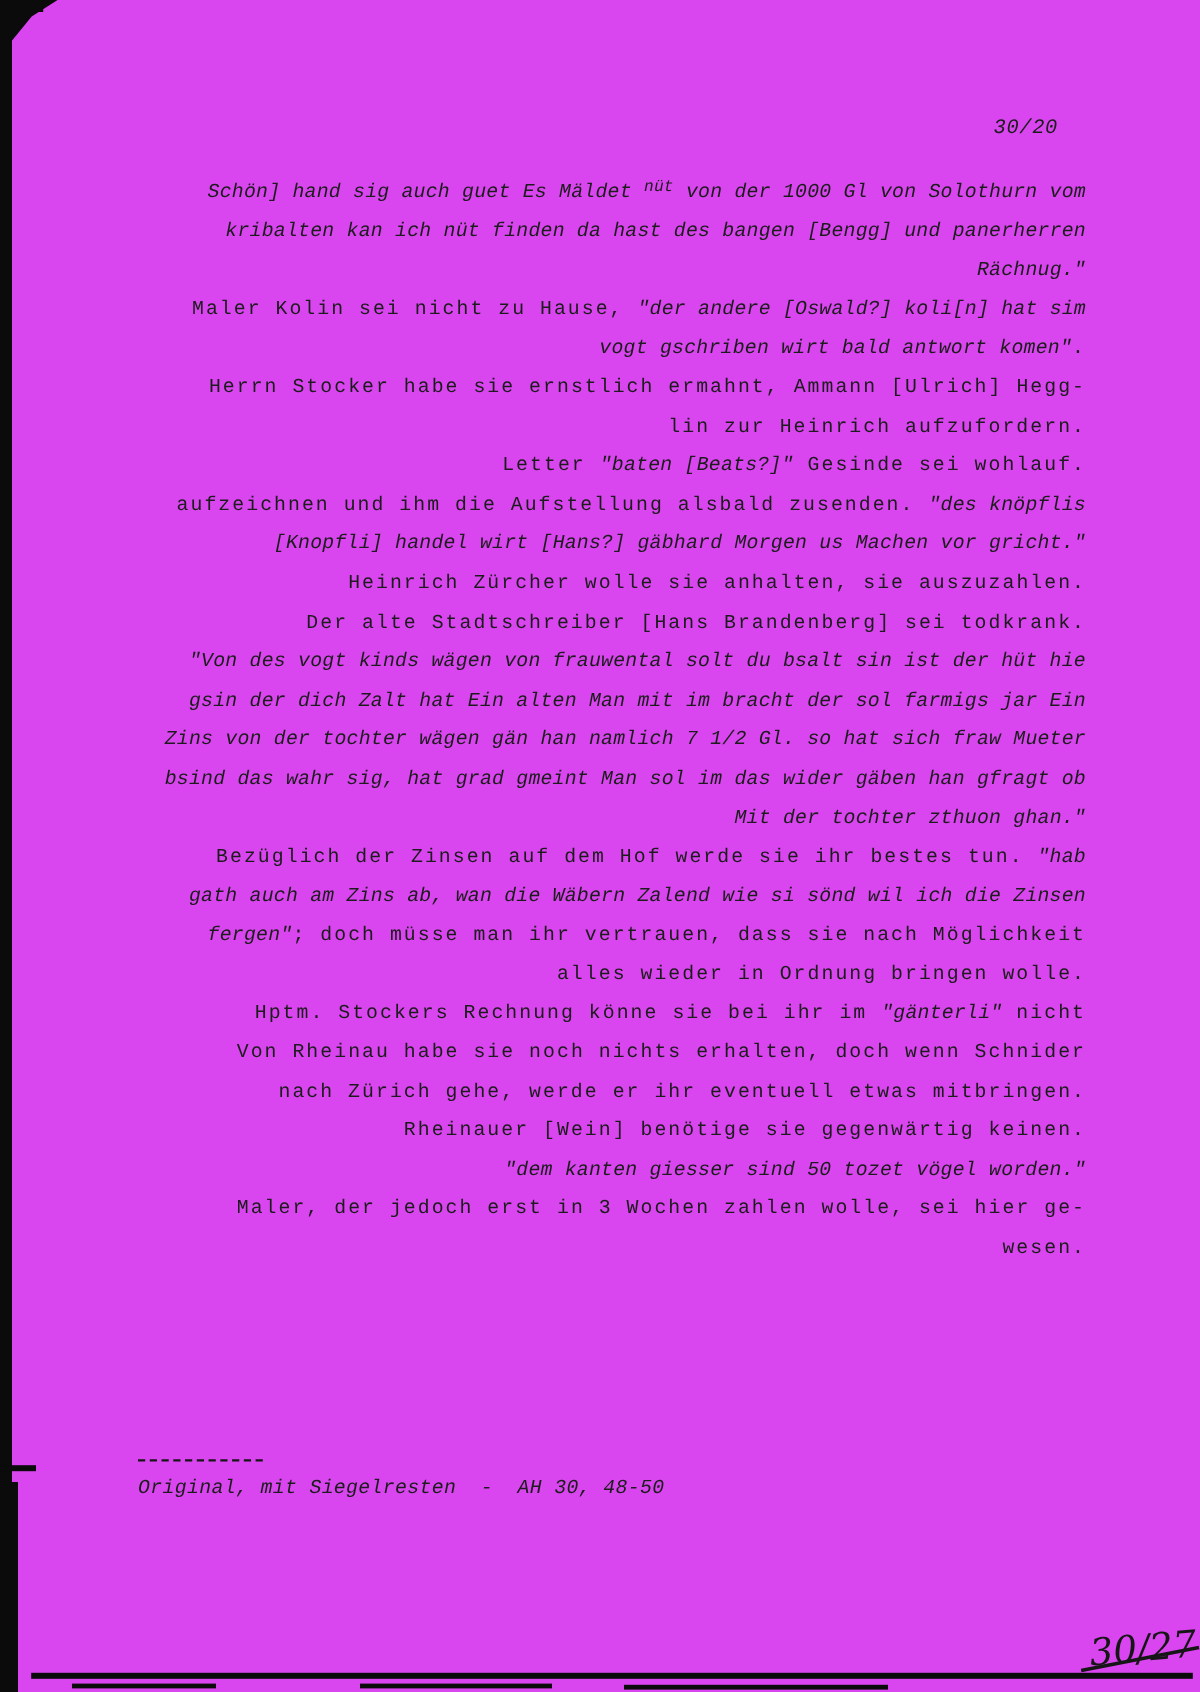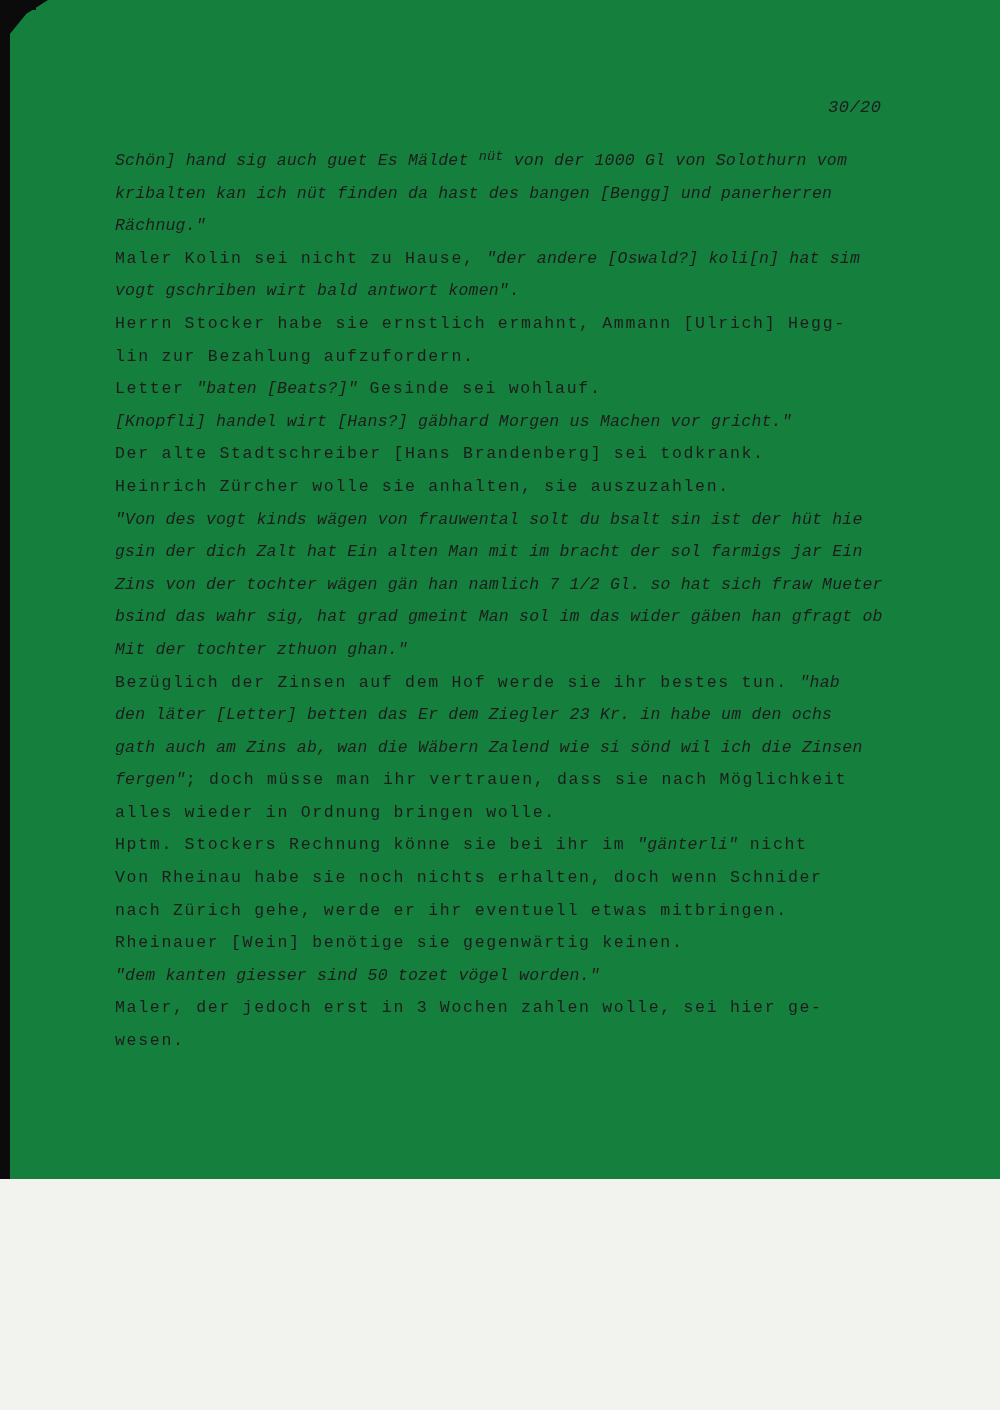--- a/index.html
+++ b/index.html
@@ -3,25 +3,26 @@
 <meta charset="utf-8">
 <style>
   html, body {
     margin: 0;
     padding: 0;
     background: #f2f2ef;
   }
   .page {
     position: relative;
     width: 1000px;
-    height: 1179px;
-    background: #15803d;
+    height: 1410px;
+    background: #d946ef;
     overflow: hidden;
     font-family: "Liberation Mono", "DejaVu Sans Mono", monospace;
     color: #1c1c1c;
+    text-align: right;
   }
   
   .edge-left {
     position: absolute; left: 0; top: 0;
     width: 10px; height: 1410px;
     background: #0b0b0b;
   }
   .edge-left-thick {
     position: absolute; left: 0; top: 1235px;
     width: 15px; height: 175px;
@@ -124,32 +125,32 @@
 
   <div class="page-number">30/20</div>
 
   <div class="text-block">
       <div class="line"><span class="seg-i">Schön] hand sig auch guet Es Mäldet </span><span class="seg-i seg-sup">nüt</span><span class="seg-i"> von der 1000 Gl von Solothurn vom</span></div>
       <div class="line"><span class="seg-i">kribalten kan ich nüt finden da hast des bangen [Bengg] und panerherren</span></div>
       <div class="line"><span class="seg-i">Rächnug."</span></div>
       <div class="line"><span class="seg-n">Maler Kolin sei nicht zu Hause, </span><span class="seg-i">"der andere [Oswald?] koli[n] hat sim</span></div>
       <div class="line"><span class="seg-i">vogt gschriben wirt bald antwort komen"</span><span class="seg-n">.</span></div>
       <div class="line"><span class="seg-n">Herrn Stocker habe sie ernstlich ermahnt, Ammann [Ulrich] Hegg-</span></div>
-      <div class="line"><span class="seg-n">lin zur Bezahlung aufzufordern.</span></div>
+      <div class="line"><span class="seg-n">lin zur Heinrich aufzufordern.</span></div>
       <div class="line"><span class="seg-n">Letter </span><span class="seg-i">"baten [Beats?]"</span><span class="seg-n"> Gesinde sei wohlauf.</span></div>
+      <div class="line"><span class="seg-n">aufzeichnen und ihm die Aufstellung alsbald zusenden. </span><span class="seg-i">"des knöpflis</span></div>
       <div class="line"><span class="seg-i">[Knopfli] handel wirt [Hans?] gäbhard Morgen us Machen vor gricht."</span></div>
+      <div class="line"><span class="seg-n">Heinrich Zürcher wolle sie anhalten, sie auszuzahlen.</span></div>
       <div class="line"><span class="seg-n">Der alte Stadtschreiber [Hans Brandenberg] sei todkrank.</span></div>
-      <div class="line"><span class="seg-n">Heinrich Zürcher wolle sie anhalten, sie auszuzahlen.</span></div>
       <div class="line"><span class="seg-i">"Von des vogt kinds wägen von frauwental solt du bsalt sin ist der hüt hie</span></div>
       <div class="line"><span class="seg-i">gsin der dich Zalt hat Ein alten Man mit im bracht der sol farmigs jar Ein</span></div>
       <div class="line"><span class="seg-i">Zins von der tochter wägen gän han namlich 7 1/2 Gl. so hat sich fraw Mueter</span></div>
       <div class="line"><span class="seg-i">bsind das wahr sig, hat grad gmeint Man sol im das wider gäben han gfragt ob</span></div>
       <div class="line"><span class="seg-i">Mit der tochter zthuon ghan."</span></div>
       <div class="line"><span class="seg-n">Bezüglich der Zinsen auf dem Hof werde sie ihr bestes tun. </span><span class="seg-i">"hab</span></div>
-      <div class="line"><span class="seg-i">den läter [Letter] betten das Er dem Ziegler 23 Kr. in habe um den ochs</span></div>
       <div class="line"><span class="seg-i">gath auch am Zins ab, wan die Wäbern Zalend wie si sönd wil ich die Zinsen</span></div>
       <div class="line"><span class="seg-i">fergen"</span><span class="seg-n">; doch müsse man ihr vertrauen, dass sie nach Möglichkeit</span></div>
       <div class="line"><span class="seg-n">alles wieder in Ordnung bringen wolle.</span></div>
       <div class="line"><span class="seg-n">Hptm. Stockers Rechnung könne sie bei ihr im </span><span class="seg-i">"gänterli"</span><span class="seg-n"> nicht</span></div>
       <div class="line"><span class="seg-n">Von Rheinau habe sie noch nichts erhalten, doch wenn Schnider</span></div>
       <div class="line"><span class="seg-n">nach Zürich gehe, werde er ihr eventuell etwas mitbringen.</span></div>
       <div class="line"><span class="seg-n">Rheinauer [Wein] benötige sie gegenwärtig keinen.</span></div>
       <div class="line"><span class="seg-i">"dem kanten giesser sind 50 tozet vögel worden."</span></div>
       <div class="line"><span class="seg-n">Maler, der jedoch erst in 3 Wochen zahlen wolle, sei hier ge-</span></div>
       <div class="line"><span class="seg-n">wesen.</span></div>

